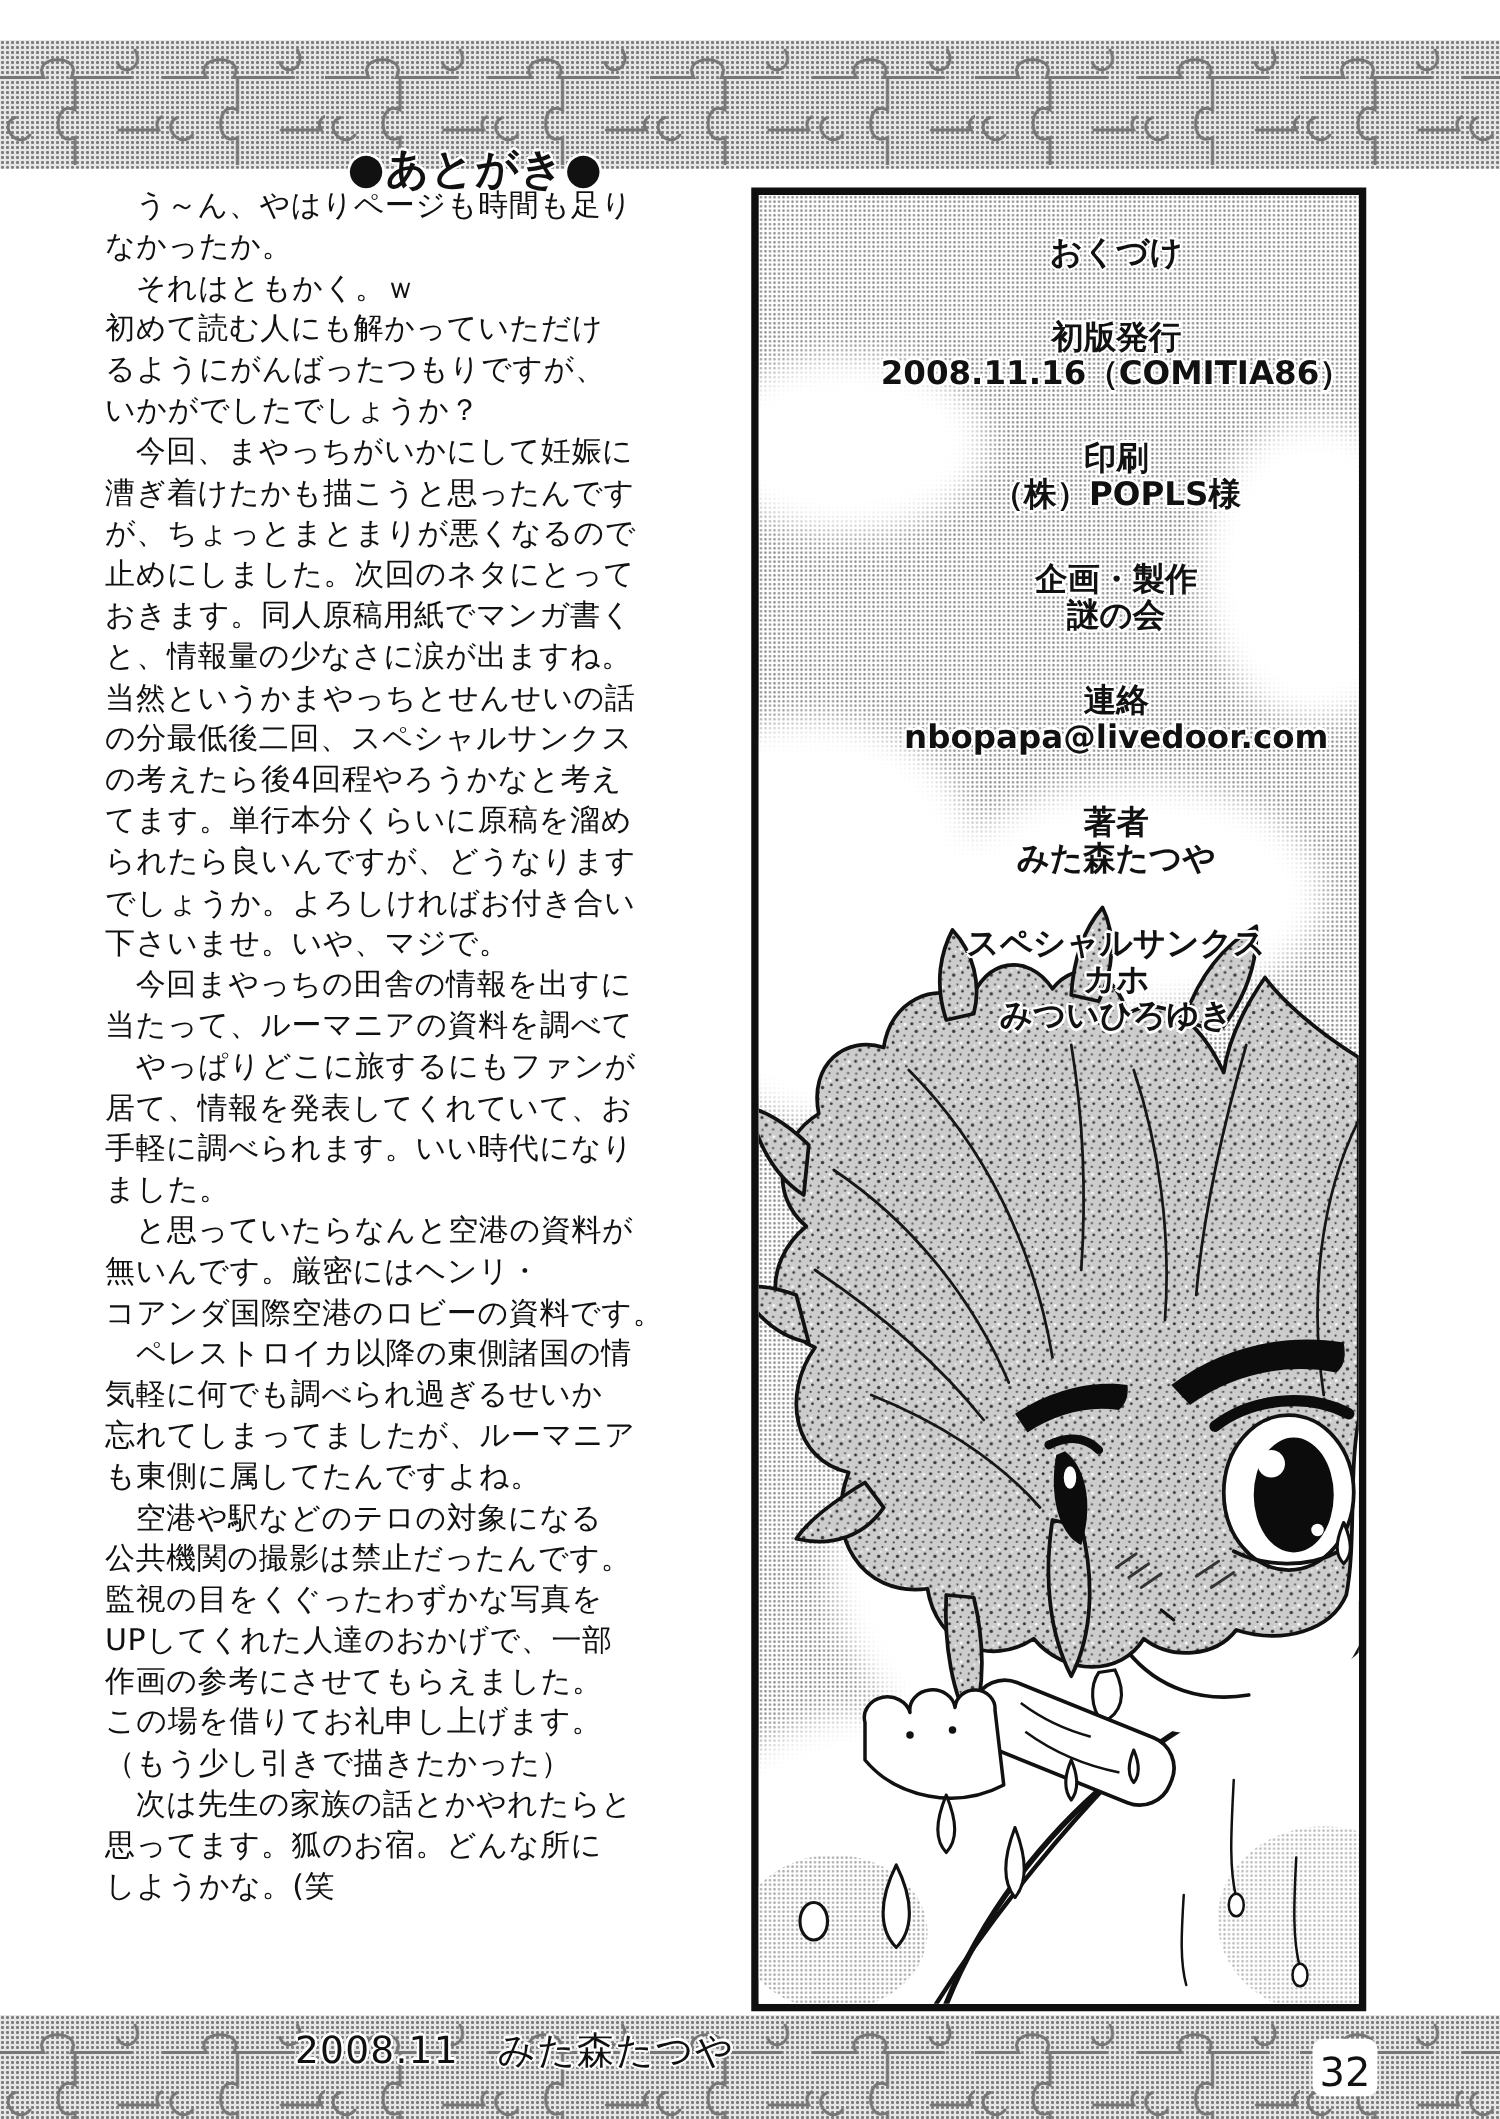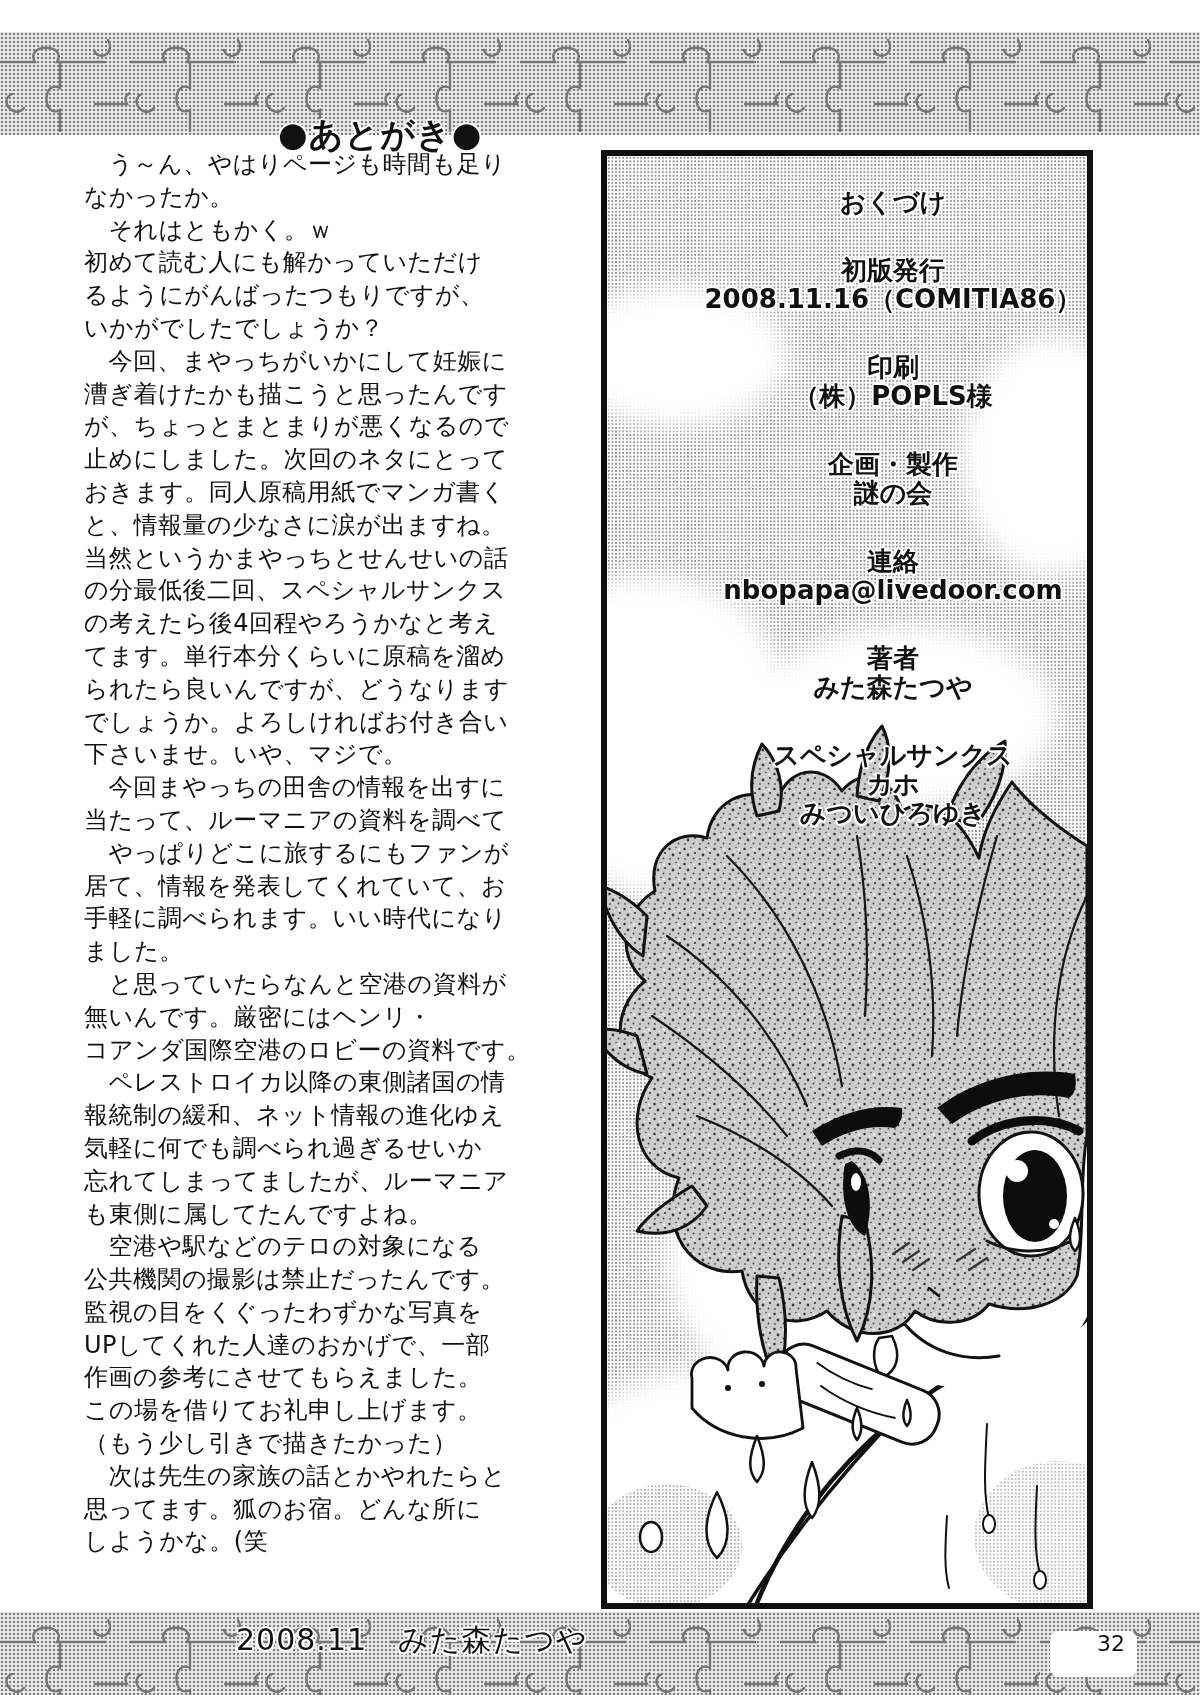--- a/index.html
+++ b/index.html
@@ -14,22 +14,22 @@
   .border-top{top:0;height:103px;}
   .border-bottom{top:1580px;height:115px;}
   
   .outlined{text-shadow:2px 0 #fff,-2px 0 #fff,0 2px #fff,0 -2px #fff,
             1.5px 1.5px #fff,-1.5px -1.5px #fff,1.5px -1.5px #fff,-1.5px 1.5px #fff;}
   .page-title{position:absolute;left:278px;top:80px;font-size:34px;font-weight:bold;
             letter-spacing:1px;white-space:nowrap;}
   .footer-credit{position:absolute;left:236px;top:1588px;font-size:30px;letter-spacing:1px;
             white-space:nowrap;}
   .page-number{position:absolute;left:1050px;top:1599px;width:52px;height:46px;background:#fff;
-            border-radius:9px;display:flex;align-items:flex-start;justify-content:center;
-            font-size:22px;padding-left:35px;}
+            border-radius:9px;display:flex;align-items:flex-end;justify-content:center;
+            font-size:32px;}
   
   .afterword{position:absolute;left:84px;top:116px;width:500px;font-size:24px;
             letter-spacing:0.5px;}
   .afterword .aw-line{line-height:32.8px;height:32.8px;white-space:nowrap;}
   
   .colophon-box{position:absolute;left:601px;top:118px;width:492px;height:1459px;
             border:6px solid #0f0f0f;box-sizing:border-box;background:#fff;}
   .colophon-box > svg{position:absolute;left:0;top:0;width:480px;height:1447px;display:block;}
   .colophon-text{position:absolute;left:0;top:0;width:572px;padding-top:32px;text-align:center;
             font-size:26px;font-weight:bold;}
@@ -83,21 +83,20 @@
       <div class="aw-line">　今回まやっちの田舎の情報を出すに</div>
       <div class="aw-line">当たって、ルーマニアの資料を調べて</div>
       <div class="aw-line">　やっぱりどこに旅するにもファンが</div>
       <div class="aw-line">居て、情報を発表してくれていて、お</div>
       <div class="aw-line">手軽に調べられます。いい時代になり</div>
       <div class="aw-line">ました。</div>
       <div class="aw-line">　と思っていたらなんと空港の資料が</div>
       <div class="aw-line">無いんです。厳密にはヘンリ・</div>
       <div class="aw-line">コアンダ国際空港のロビーの資料です。</div>
       <div class="aw-line">　ペレストロイカ以降の東側諸国の情</div>
-      <div class="aw-line">報統制の緩和、ネット情報の進化ゆえ</div>
       <div class="aw-line">気軽に何でも調べられ過ぎるせいか</div>
       <div class="aw-line">忘れてしまってましたが、ルーマニア</div>
       <div class="aw-line">も東側に属してたんですよね。</div>
       <div class="aw-line">　空港や駅などのテロの対象になる</div>
       <div class="aw-line">公共機関の撮影は禁止だったんです。</div>
       <div class="aw-line">監視の目をくぐったわずかな写真を</div>
       <div class="aw-line">UPしてくれた人達のおかげで、一部</div>
       <div class="aw-line">作画の参考にさせてもらえました。</div>
       <div class="aw-line">この場を借りてお礼申し上げます。</div>
       <div class="aw-line">（もう少し引きで描きたかった）</div>

